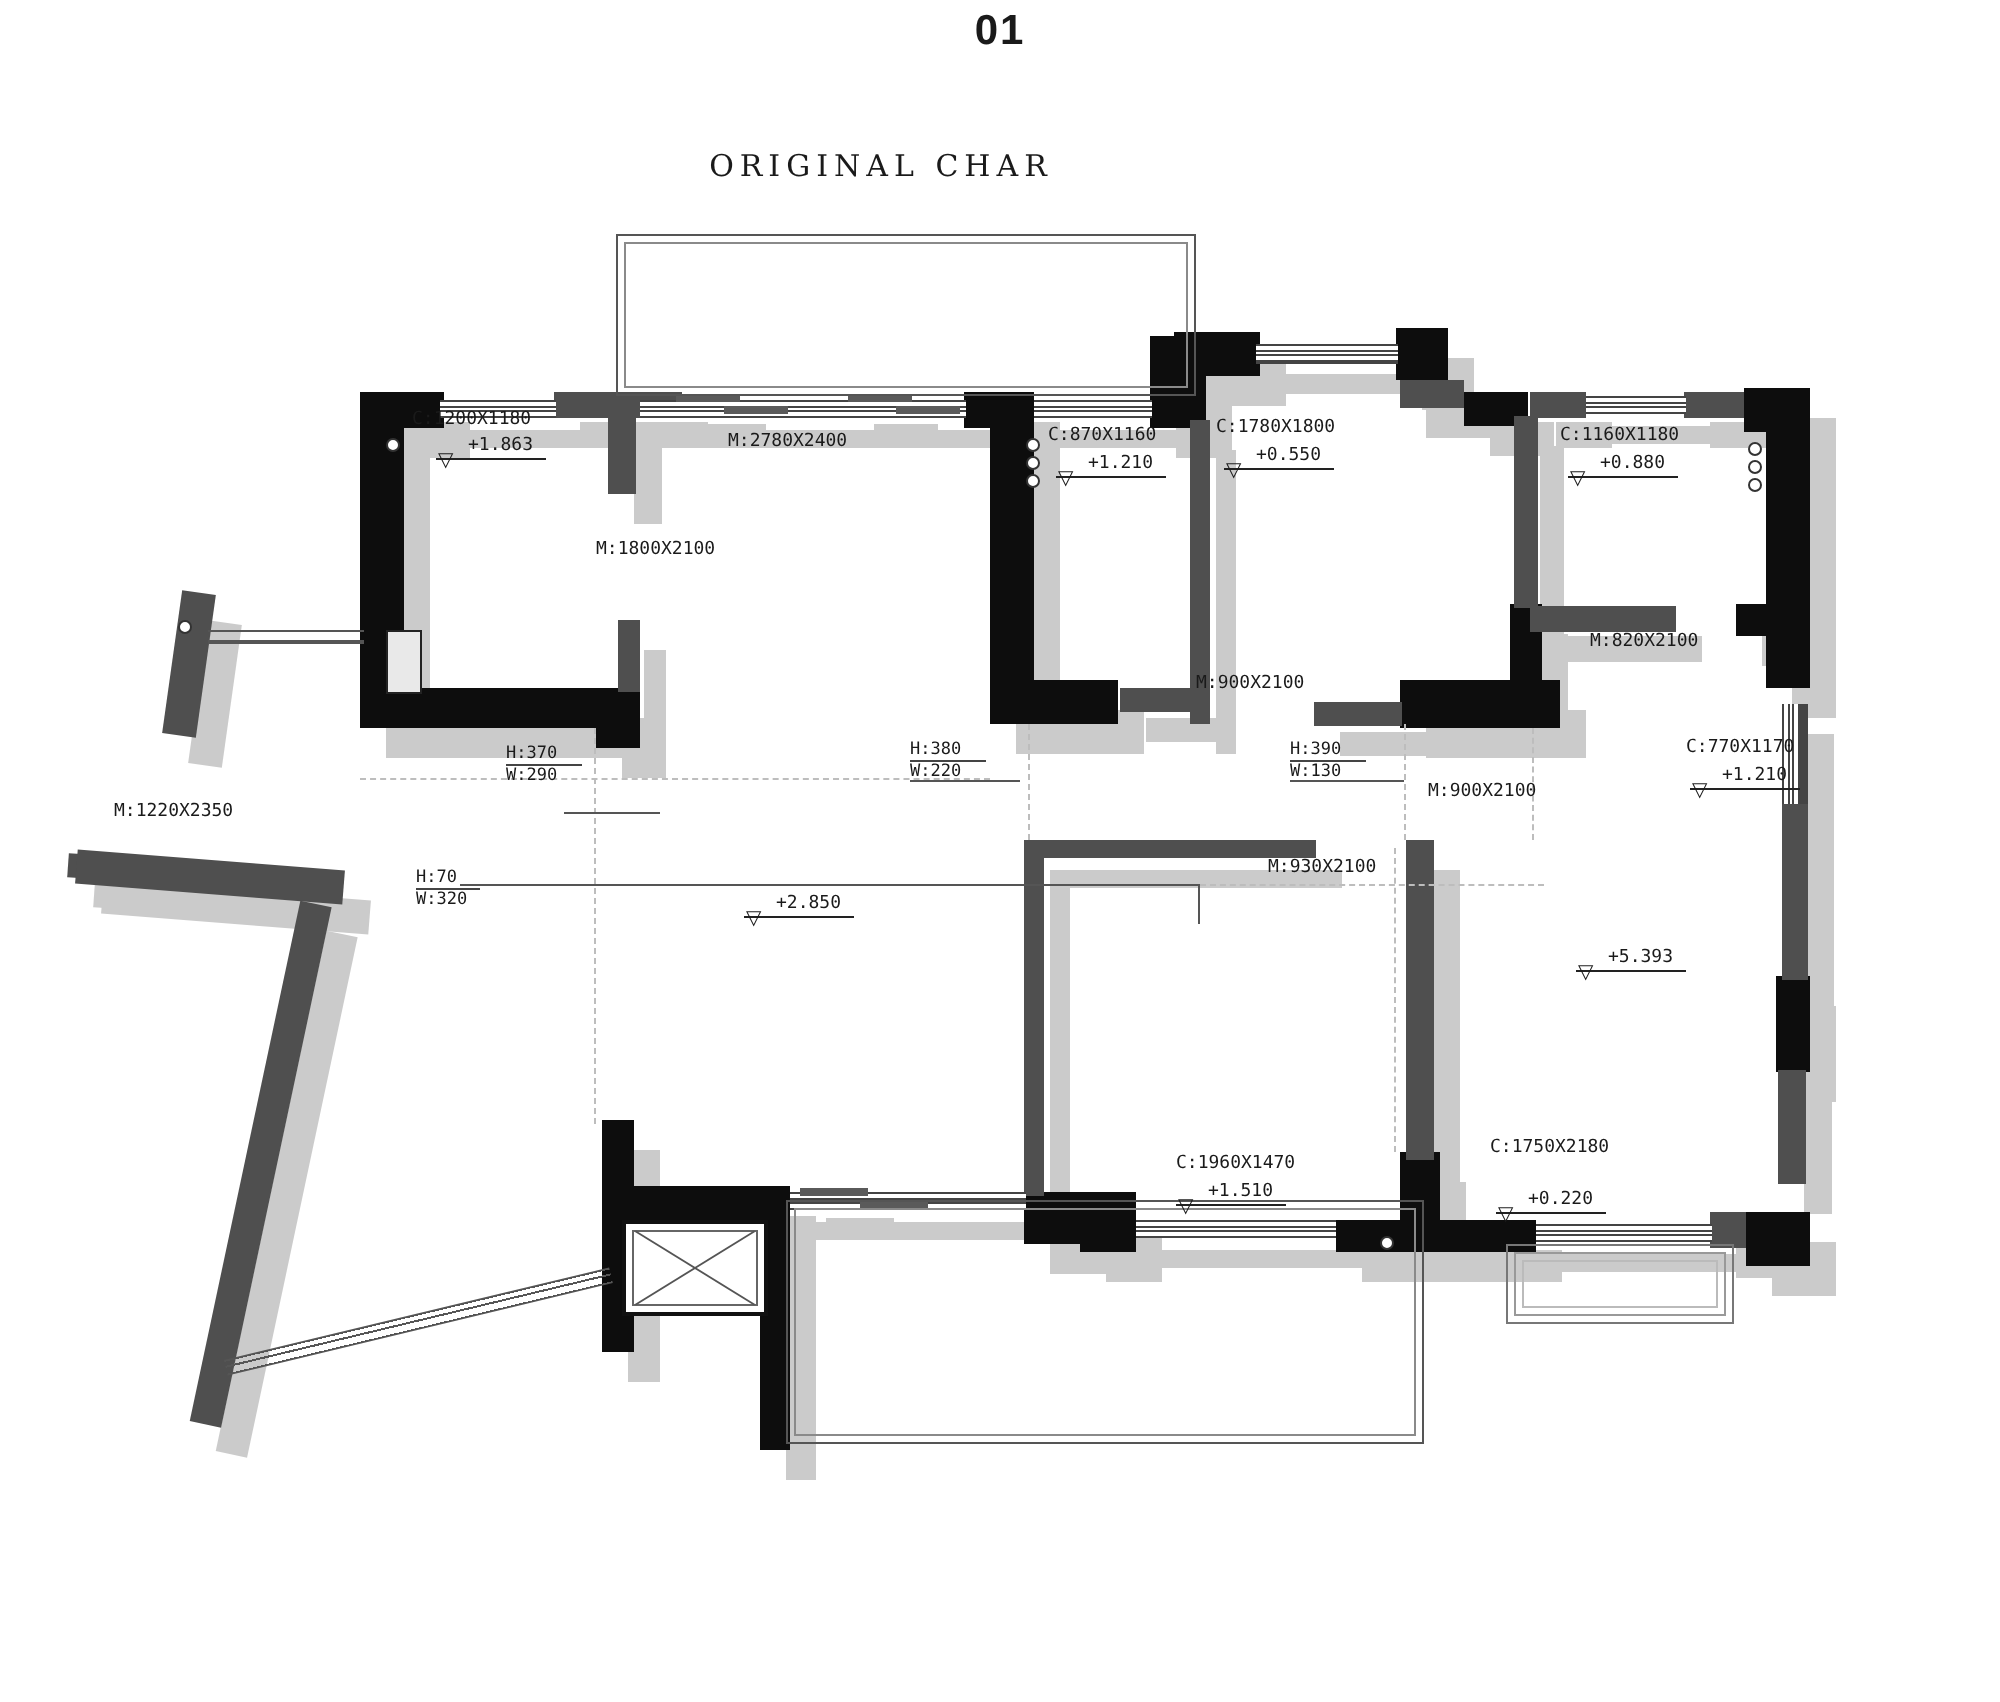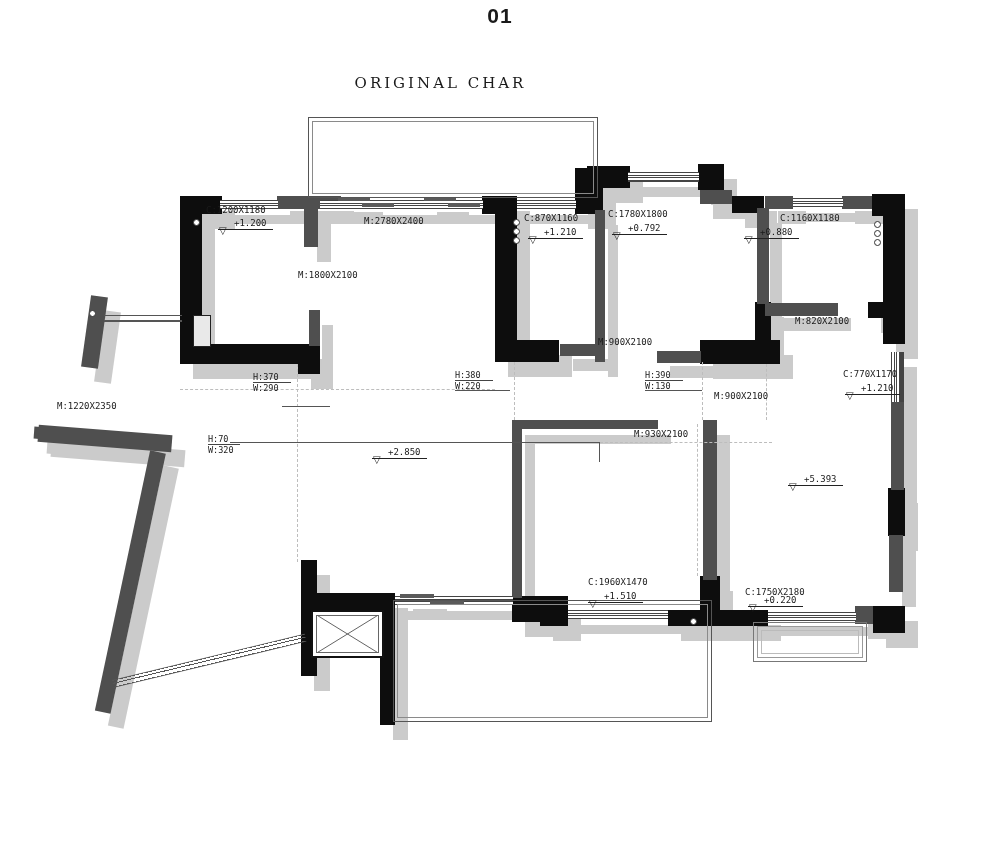--- a/index.html
+++ b/index.html
@@ -188,26 +188,26 @@
   <span class="lab" style="left:524px;top:213px">C:870X1160</span>
   <span class="lab" style="left:608px;top:209px">C:1780X1800</span>
   <span class="lab" style="left:780px;top:213px">C:1160X1180</span>
   <span class="lab" style="left:795px;top:316px">M:820X2100</span>
   <span class="lab" style="left:598px;top:337px">M:900X2100</span>
   <span class="lab" style="left:714px;top:391px">M:900X2100</span>
   <span class="lab" style="left:843px;top:369px">C:770X1170</span>
   <span class="lab" style="left:57px;top:401px">M:1220X2350</span>
   <span class="lab" style="left:634px;top:429px">M:930X2100</span>
   <span class="lab" style="left:588px;top:577px">C:1960X1470</span>
-  <span class="lab" style="left:745px;top:587px">C:1750X2180</span>
-
-  <span class="lvl" style="left:218px;top:218px">+1.200</span>
+  <span class="lab" style="left:745px;top:569px">C:1750X2180</span>
+
+  <span class="lvl" style="left:218px;top:218px">+1.863</span>
   <span class="lvl" style="left:528px;top:227px">+1.210</span>
-  <span class="lvl" style="left:612px;top:223px">+0.792</span>
-  <span class="lvl" style="left:744px;top:227px">+0.880</span>
+  <span class="lvl" style="left:612px;top:223px">+0.550</span>
+  <span class="lvl" style="left:784px;top:227px">+0.880</span>
   <span class="lvl" style="left:845px;top:383px">+1.210</span>
   <span class="lvl" style="left:372px;top:447px">+2.850</span>
   <span class="lvl" style="left:788px;top:474px">+5.393</span>
   <span class="lvl" style="left:588px;top:591px">+1.510</span>
   <span class="lvl" style="left:748px;top:595px">+0.220</span>
 
   <span class="dim" style="left:455px;top:370px">
     <span class="h">H:380</span>
     <span class="w">W:220</span>
   </span>

